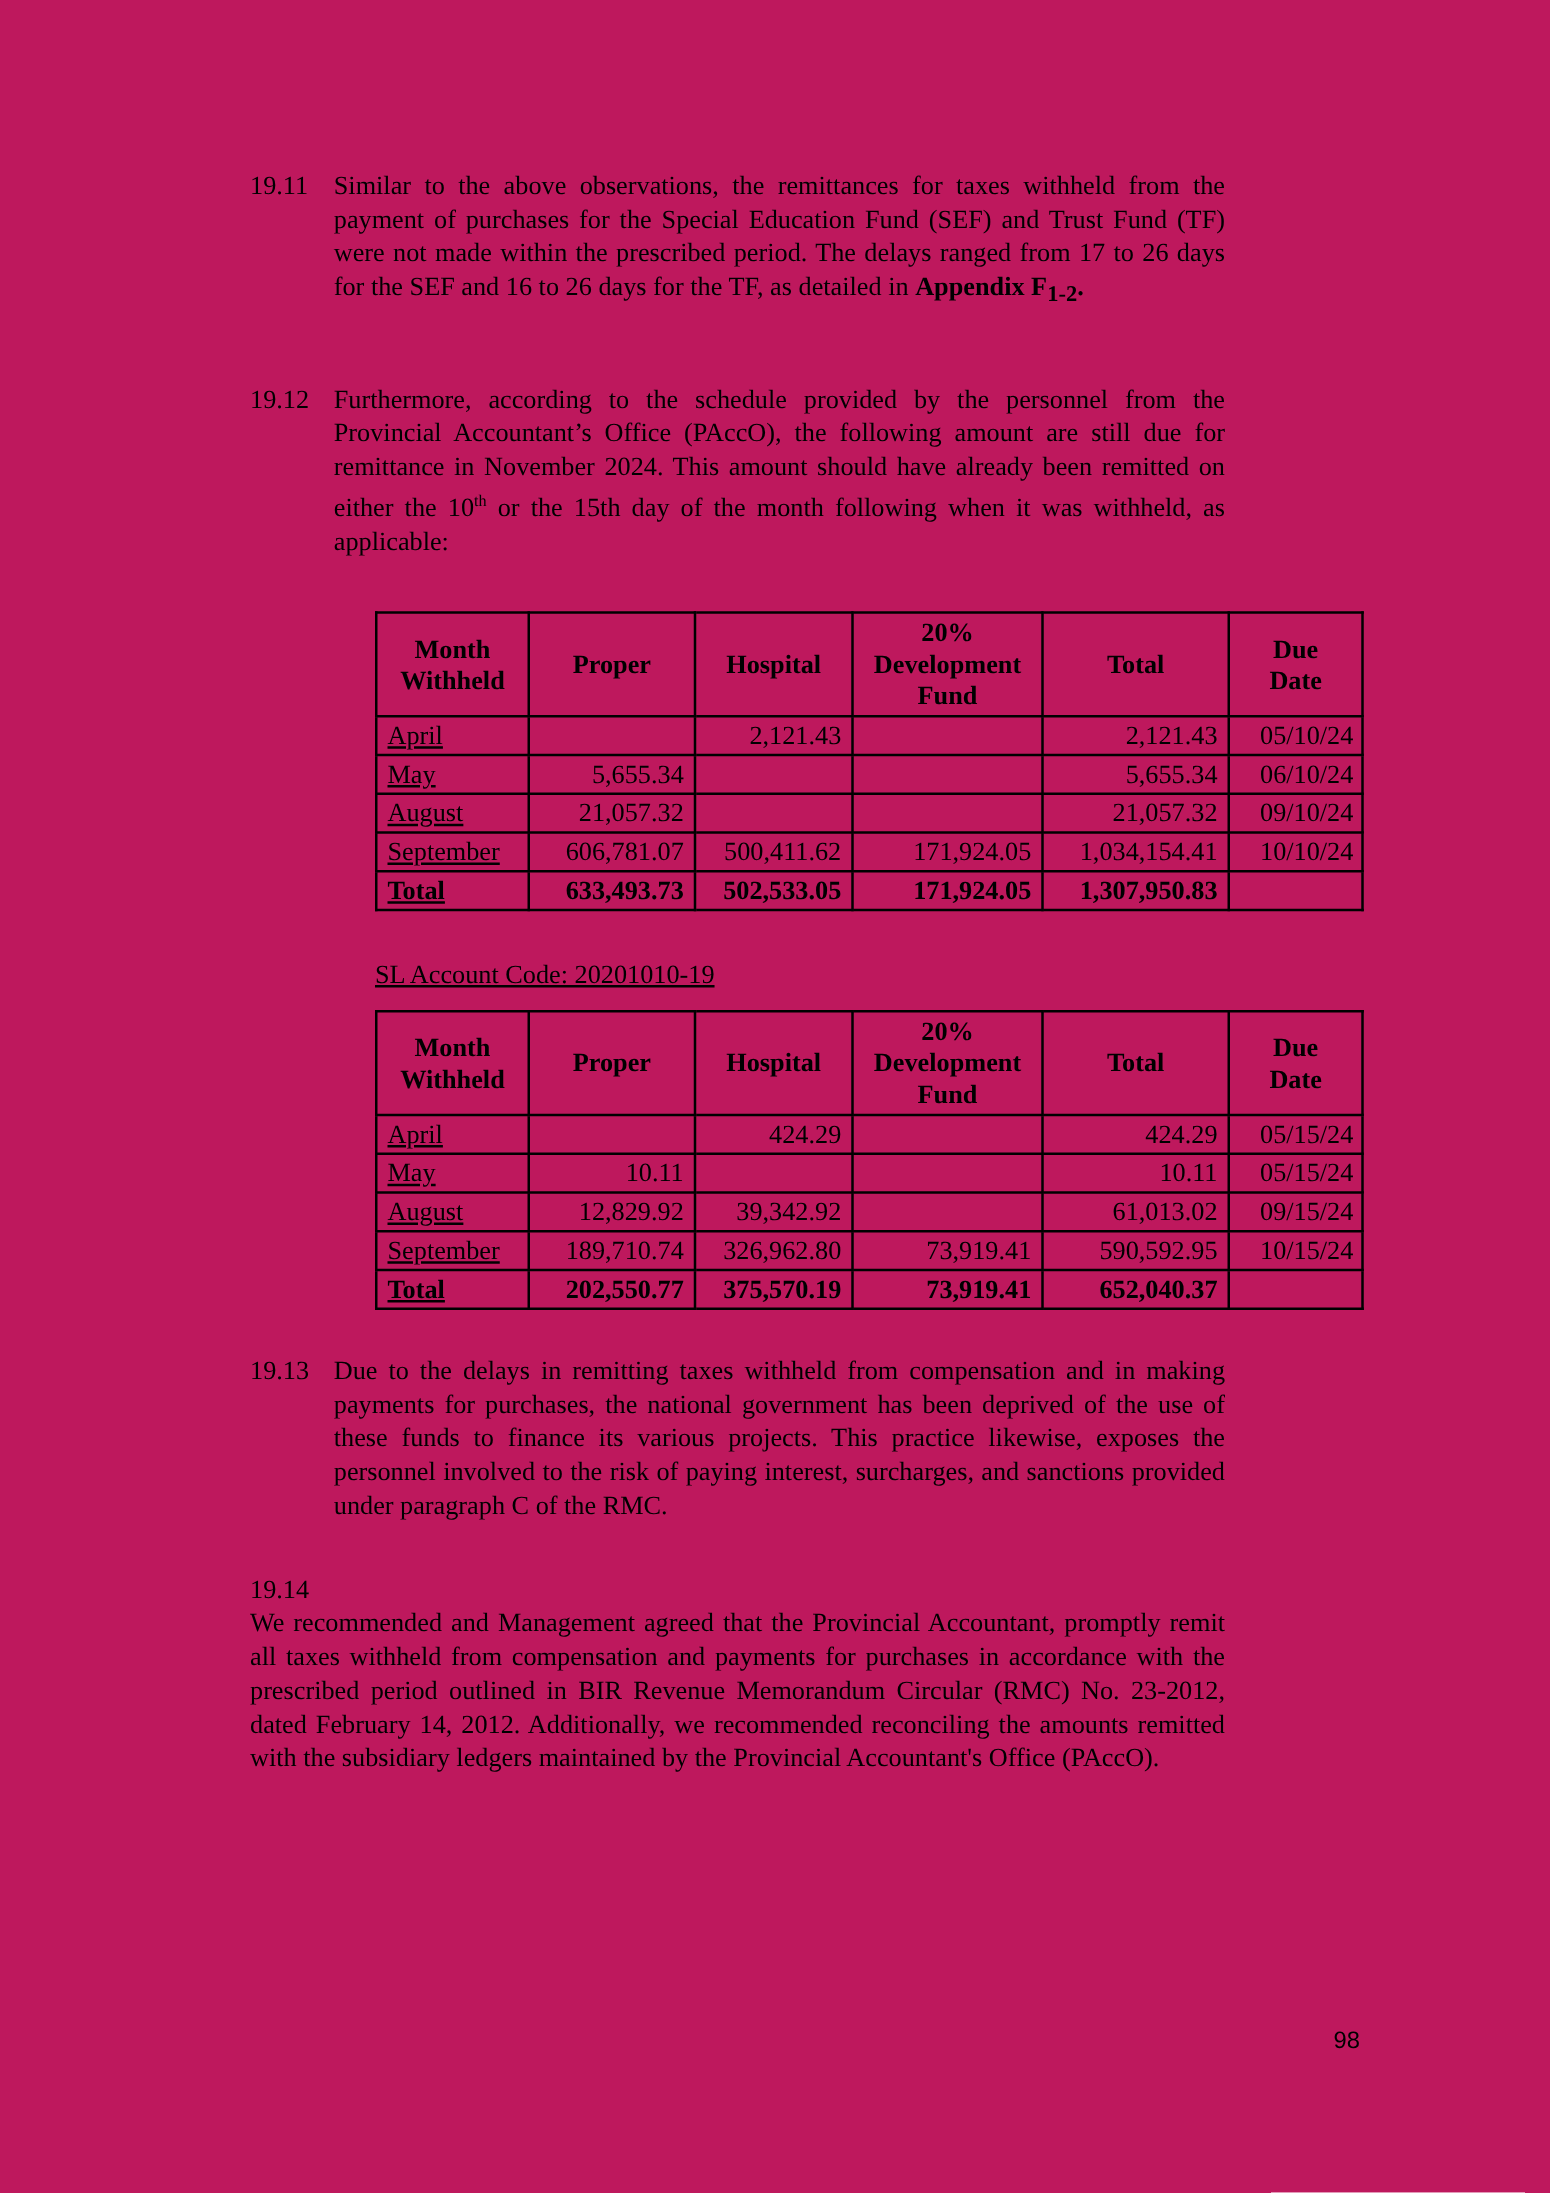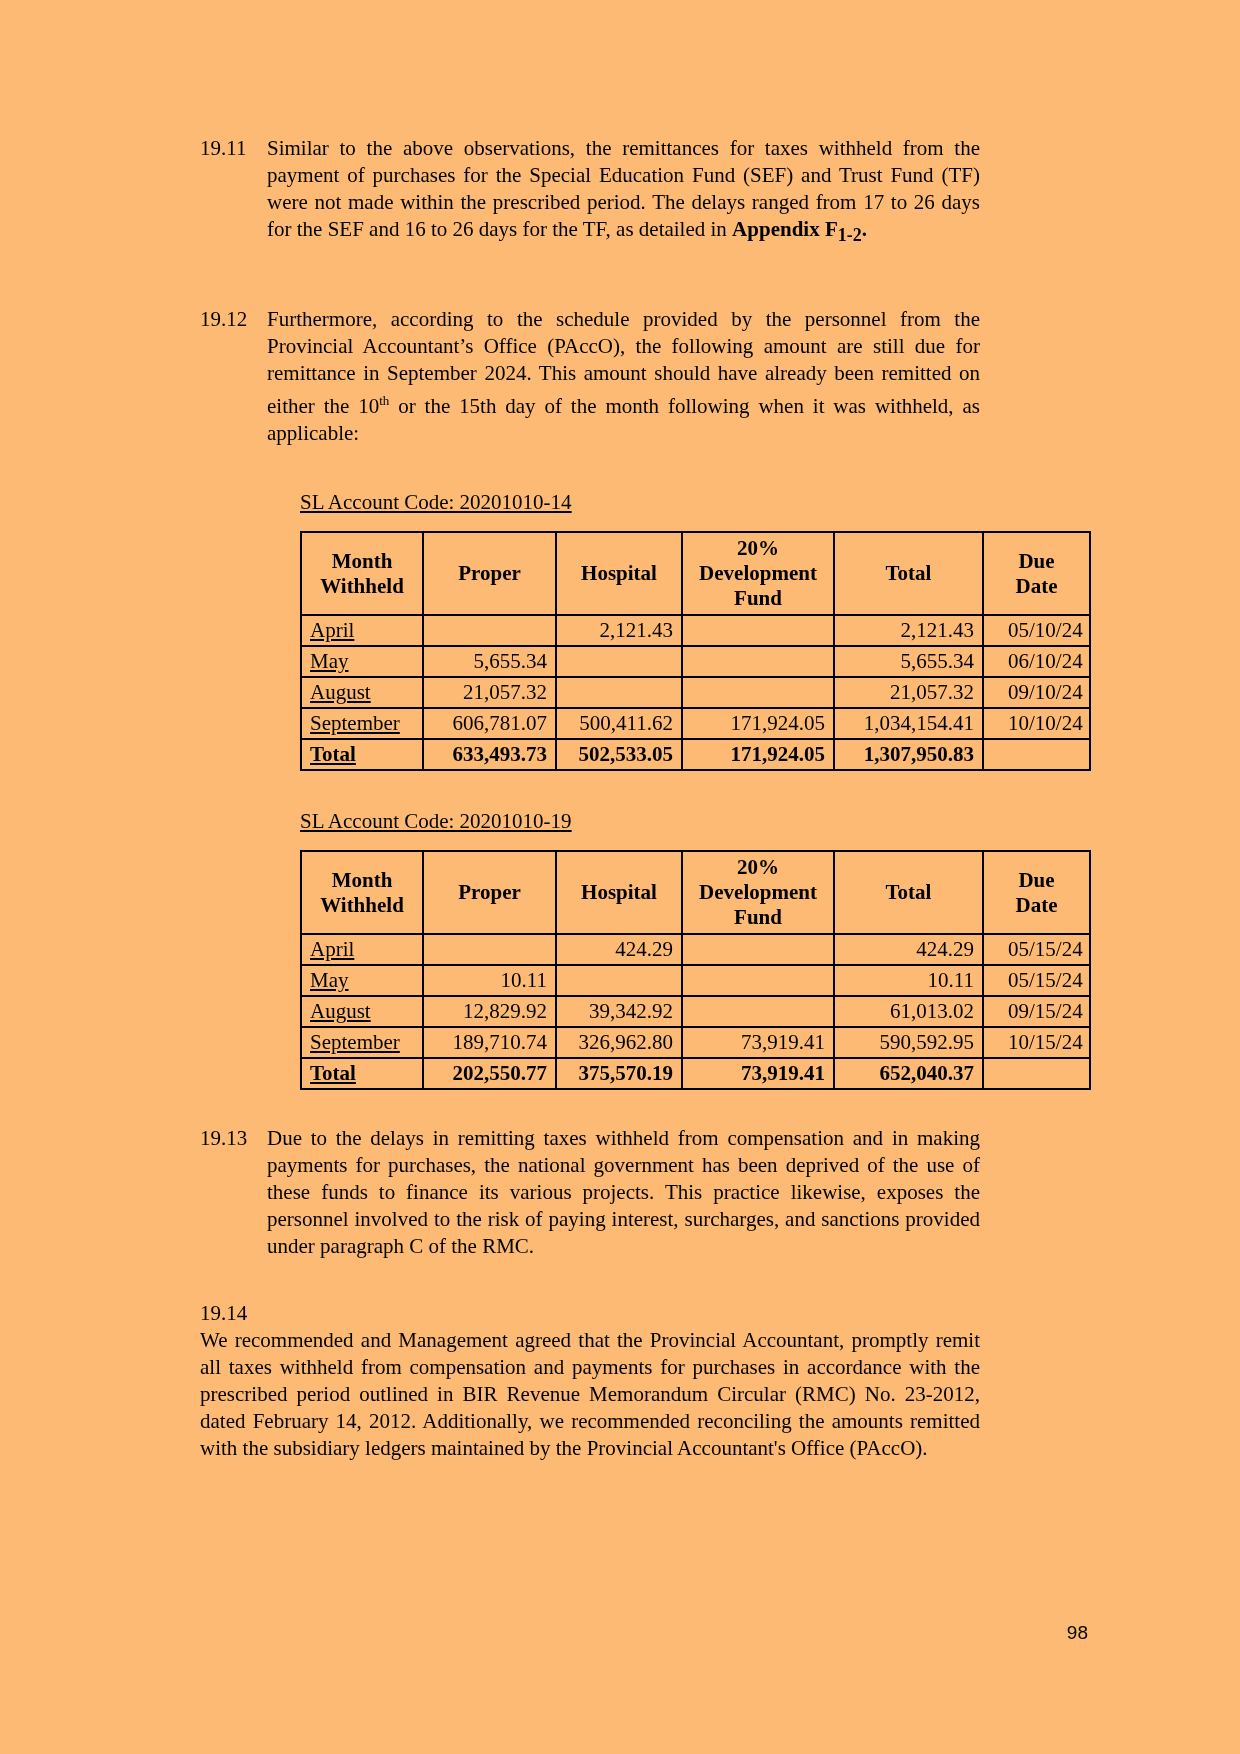--- a/index.html
+++ b/index.html
@@ -1,20 +1,20 @@
 <!DOCTYPE html>
 <html><head>
 <meta charset="utf-8">
 <style>
   * { margin:0; padding:0; box-sizing:border-box; }
   html,body { background:#ffffff; }
   .page {
     position:relative;
     width:1240px; height:1754px;
-    background:#fdba74; color:#000000;
+    background:#be185d; color:#000000;
     font-family:"Liberation Serif","DejaVu Serif",serif;
     font-size:21px; line-height:27px;
     padding:135px 150px 0 200px;
     overflow:hidden;
   }
   .para { display:flex; }
   .para-num { width:67px; flex-shrink:0; }
   .para-body { flex:1; text-align:justify; padding-right:110px; }
   .para-bold .para-body { font-weight:normal; }
   .p2 { margin-top:57px; }
@@ -48,25 +48,24 @@
 
 <div class="page">
 
   <div class="para p1">
     <div class="para-num">19.11</div>
     <div class="para-body"><span>Similar to the above observations, the remittances for taxes withheld from the payment of purchases for the Special Education Fund (SEF) and Trust Fund (TF) were not made within the prescribed period. The delays ranged from 17 to 26 days for the SEF and 16 to 26 days for the TF, as detailed in </span><b><span>Appendix F</span><sub>1-2</sub><span>.</span></b></div>
   </div>
 
   <div class="para p2">
     <div class="para-num">19.12</div>
-    <div class="para-body"><span>Furthermore, according to the schedule provided by the personnel from the Provincial Accountant’s Office (PAccO), the following amount are still due for remittance in September 2024.  This amount should have already been remitted on either the 10</span><sup>th</sup><span> or the 15th day of the month following when it was withheld, as applicable:</span></div>
+    <div class="para-body"><span>Furthermore, according to the schedule provided by the personnel from the Provincial Accountant’s Office (PAccO), the following amount are still due for remittance in November 2024.  This amount should have already been remitted on either the 10</span><sup>th</sup><span> or the 15th day of the month following when it was withheld, as applicable:</span></div>
   </div>
 
   <div class="table-section sec1">
-    <div class="acct-heading">SL Account Code: 20201010-14</div>
     <table>
       <colgroup>
         <col style="width:122px">
           <col style="width:133px">
           <col style="width:126px">
         <col style="width:152px">
           <col style="width:149px">
           <col style="width:107px">
       </colgroup>
       <thead>

